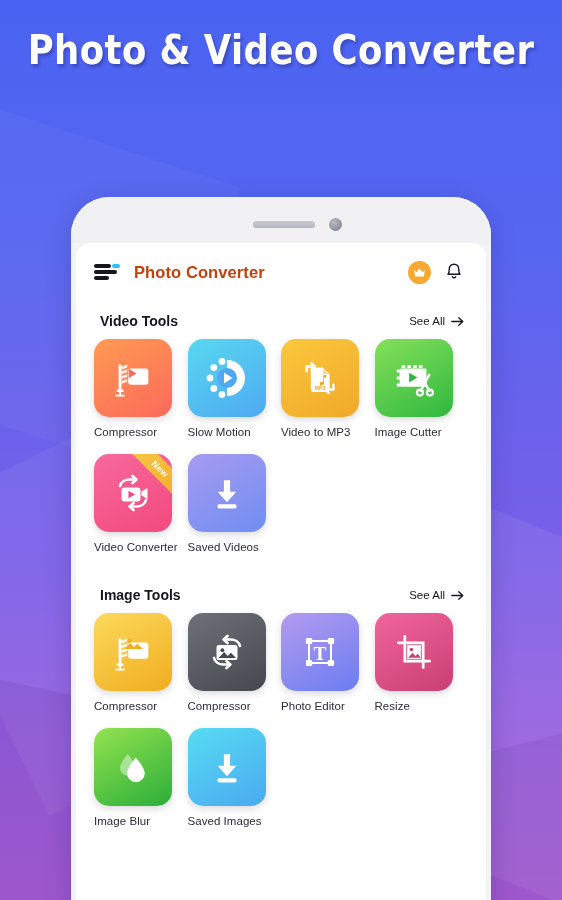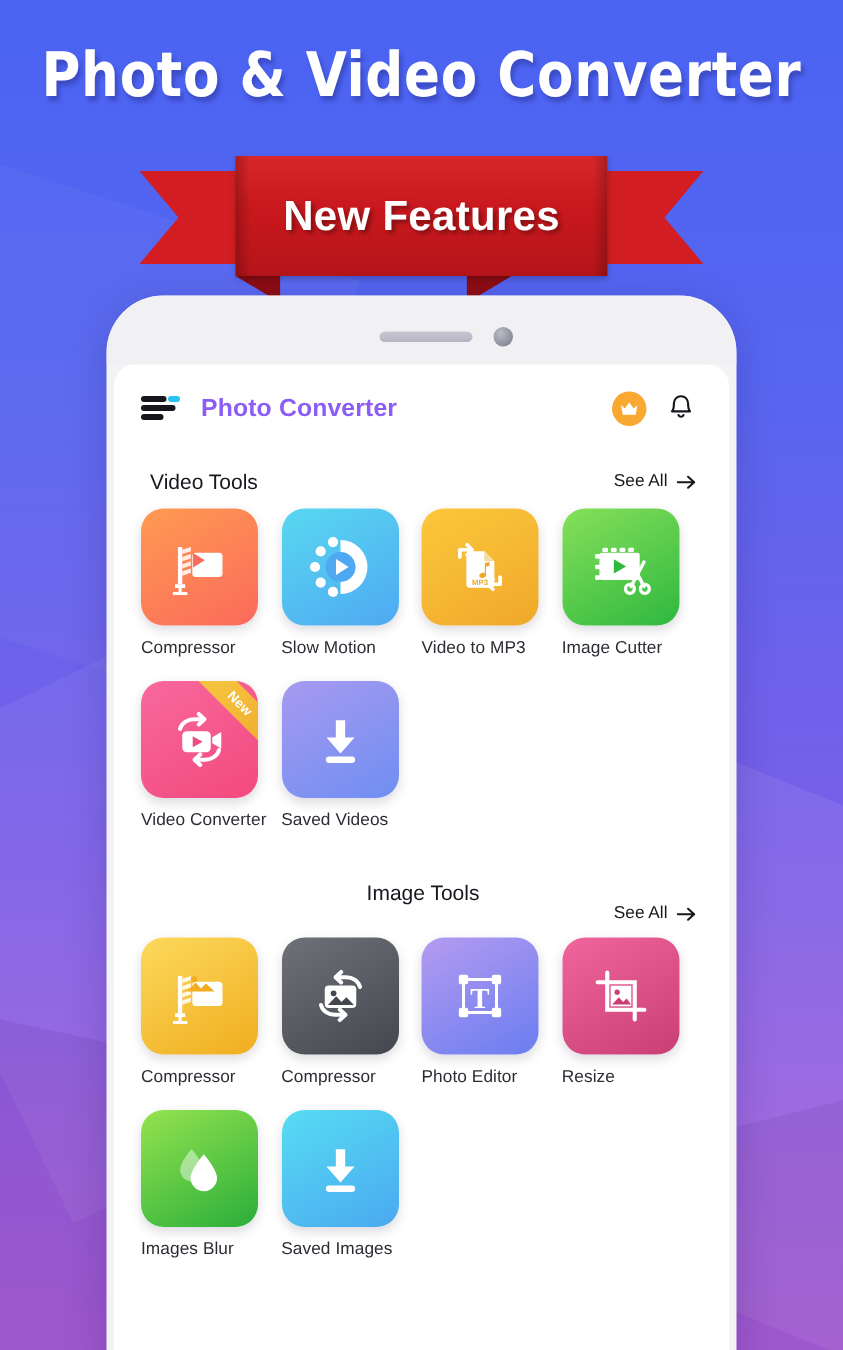--- a/index.html
+++ b/index.html
@@ -90,29 +90,29 @@
   }
 
   
   .app-header { display:flex; align-items:center; height:58px; padding: 0 22px 0 18px; }
   .menu-icon { width:24px; height:16px; display:flex; flex-direction:column; justify-content:space-between; margin-right:16px; flex:none; }
   .menu-icon i { display:block; height:4px; border-radius:2px; background:#16161c; }
   .menu-icon i.l1 { width:17px; position:relative; }
   .menu-icon i.l1::after { content:""; position:absolute; right:-9px; top:0; width:8px; height:4px; border-radius:2px; background:#29c2f5; }
   .menu-icon i.l2 { width:23px; }
   .menu-icon i.l3 { width:15px; }
-  .app-title { font-size:16.5px; font-weight:600; color:#8b5cf6; letter-spacing:0.1px; }
+  .app-title { font-size:16.5px; font-weight:600; color:#c2410c; letter-spacing:0.1px; }
   .header-actions { margin-left:auto; display:flex; align-items:center; gap:13px; }
   .crown-badge { width:23px; height:23px; border-radius:50%; background:#f9a831;
     display:flex; align-items:center; justify-content:center; }
   .bell { width:20px; height:22px; display:flex; align-items:center; justify-content:center; }
 
   
   .section-head { display:flex; align-items:center; padding: 12px 22px 10px 24px; }
-  .section-title { font-size:14px; font-weight:400; color:#16161c;text-align:center; }
+  .section-title { font-size:14px; font-weight:700; color:#16161c;text-align:center; }
   .see-all { margin-left:auto; display:flex; align-items:center; gap:6px;
     font-size:11.5px; color:#16161c; }
 
   .grid { display:flex; flex-wrap:wrap; padding: 0 18px; }
   .cell { width:25%; display:flex; flex-direction:column; align-items:flex-start; margin-bottom:16px; }
   .tile { position:relative; width:78px; height:78px; border-radius:15px; overflow:hidden;
     box-shadow: 0 3px 7px rgba(40,40,70,0.16); display:flex; align-items:center; justify-content:center; }
   .cell-label { margin-top:9px; font-size:11.5px; color:#2c2c34; text-align:center; letter-spacing:0.05px; }
 
   
@@ -144,28 +144,20 @@
 <div id="stage">
 
   <div class="facet f1"></div>
   <div class="facet f2"></div>
   <div class="facet f3"></div>
   <div class="facet f4"></div>
   <div class="facet f5"></div>
 
   <div class="headline">Photo &amp; Video Converter</div>
 
-  <div class="ribbon-wrap">
-    <div class="rb-tail left"></div>
-    <div class="rb-tail right"></div>
-    <div class="rb-fold l"></div>
-    <div class="rb-fold r"></div>
-    <div class="rb-main"></div>
-    <div class="rb-text">New Features</div>
-  </div>
 
   <div class="phone">
     <div class="phone-top">
       <div class="speaker"></div>
       <div class="camera"></div>
     </div>
 
     <div class="screen">
 
       <div class="app-header">
@@ -307,21 +299,21 @@
             <svg class="ic" width="44" height="44" viewBox="0 0 48 48" fill="#fff">
               <path d="M20.6 10h6.8v12.6h6.8L24 34.2 13.8 22.6h6.8z"></path>
               <rect x="13.4" y="36.4" width="21.2" height="4.6" rx="2.3"></rect>
             </svg>
           </div>
           <div class="cell-label">Saved Videos</div>
         </div>
 
       </div>
 
-      <div class="section-head" style="padding-top:18px;flex-direction:column;">
+      <div class="section-head" style="padding-top:18px;">
         <div class="section-title">Image Tools</div>
         <div class="see-all">
           <span>See All</span>
           <svg class="ic" width="13" height="11" viewBox="0 0 16 12" fill="none" stroke="#16161c" stroke-width="1.7" stroke-linecap="round" stroke-linejoin="round">
             <path d="M1 6h13M9.5 1.5L14.5 6l-5 4.5"></path>
           </svg>
         </div>
       </div>
 
       <div class="grid">
@@ -396,21 +388,21 @@
           <div class="cell-label">Resize</div>
         </div>
 
         <div class="cell">
           <div class="tile g-lime">
             <svg class="ic" width="46" height="46" viewBox="0 0 48 48">
               <path d="M18.5 10.5c0 0-8 9.2-8 14.4a8 8 0 0 0 16 0c0-5.2-8-14.4-8-14.4z" fill="#fff" opacity=".45"></path>
               <path d="M27 14c0 0-9.2 10.6-9.2 16.6a9.2 9.2 0 0 0 18.4 0C36.2 24.6 27 14 27 14z" fill="#fff"></path>
             </svg>
           </div>
-          <div class="cell-label">Images Blur</div>
+          <div class="cell-label">Image Blur</div>
         </div>
 
         <div class="cell">
           <div class="tile g-sky">
             <svg class="ic" width="44" height="44" viewBox="0 0 48 48" fill="#fff">
               <path d="M20.6 10h6.8v12.6h6.8L24 34.2 13.8 22.6h6.8z"></path>
               <rect x="13.4" y="36.4" width="21.2" height="4.6" rx="2.3"></rect>
             </svg>
           </div>
           <div class="cell-label">Saved Images</div>

